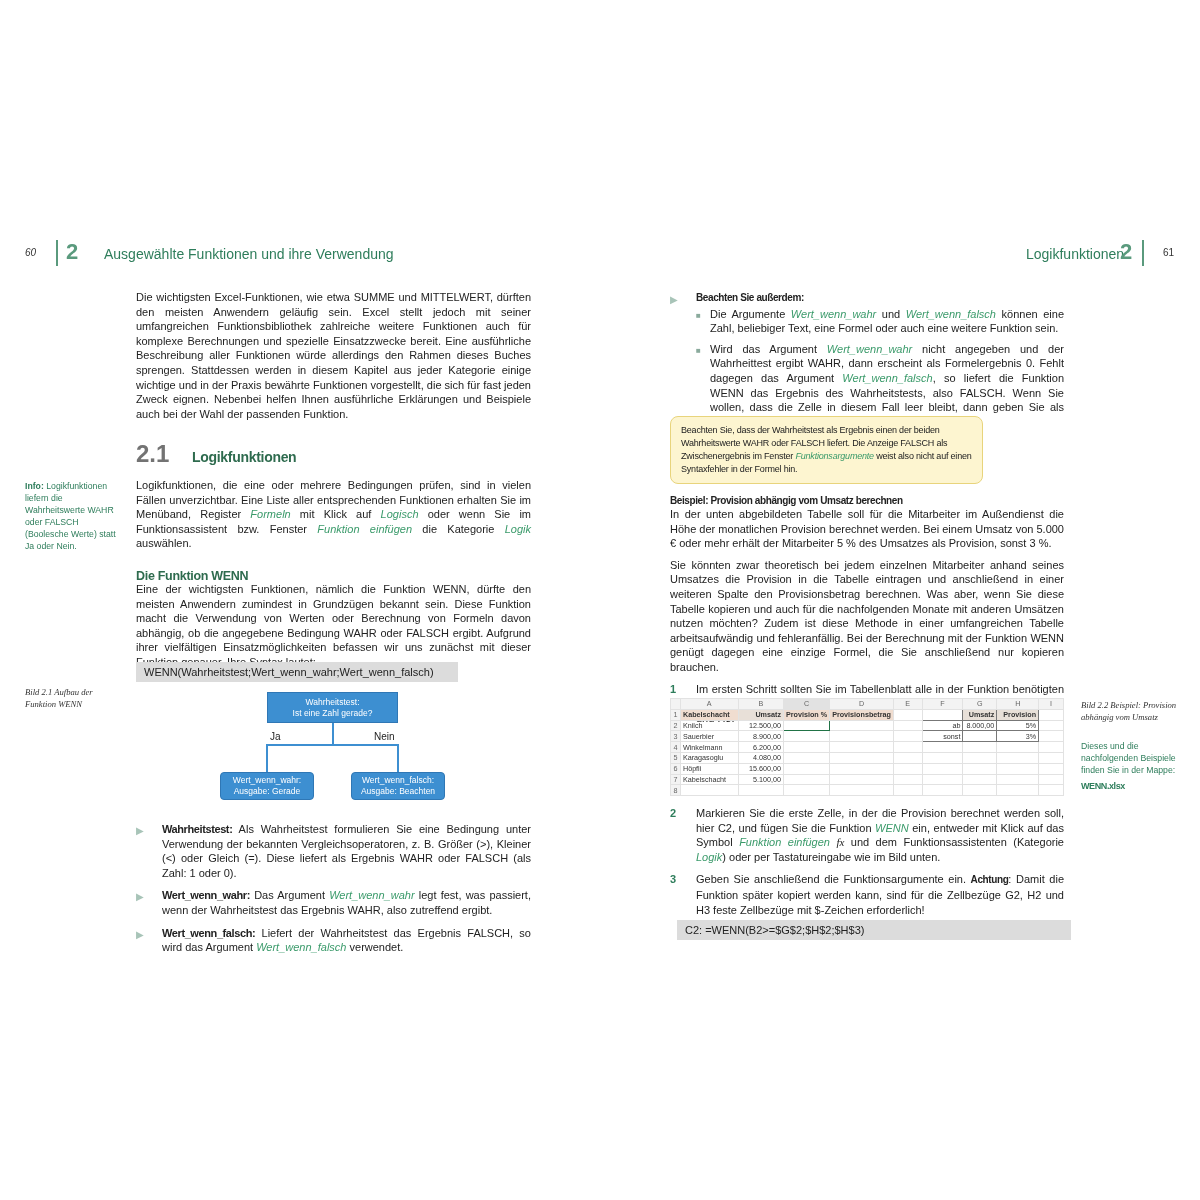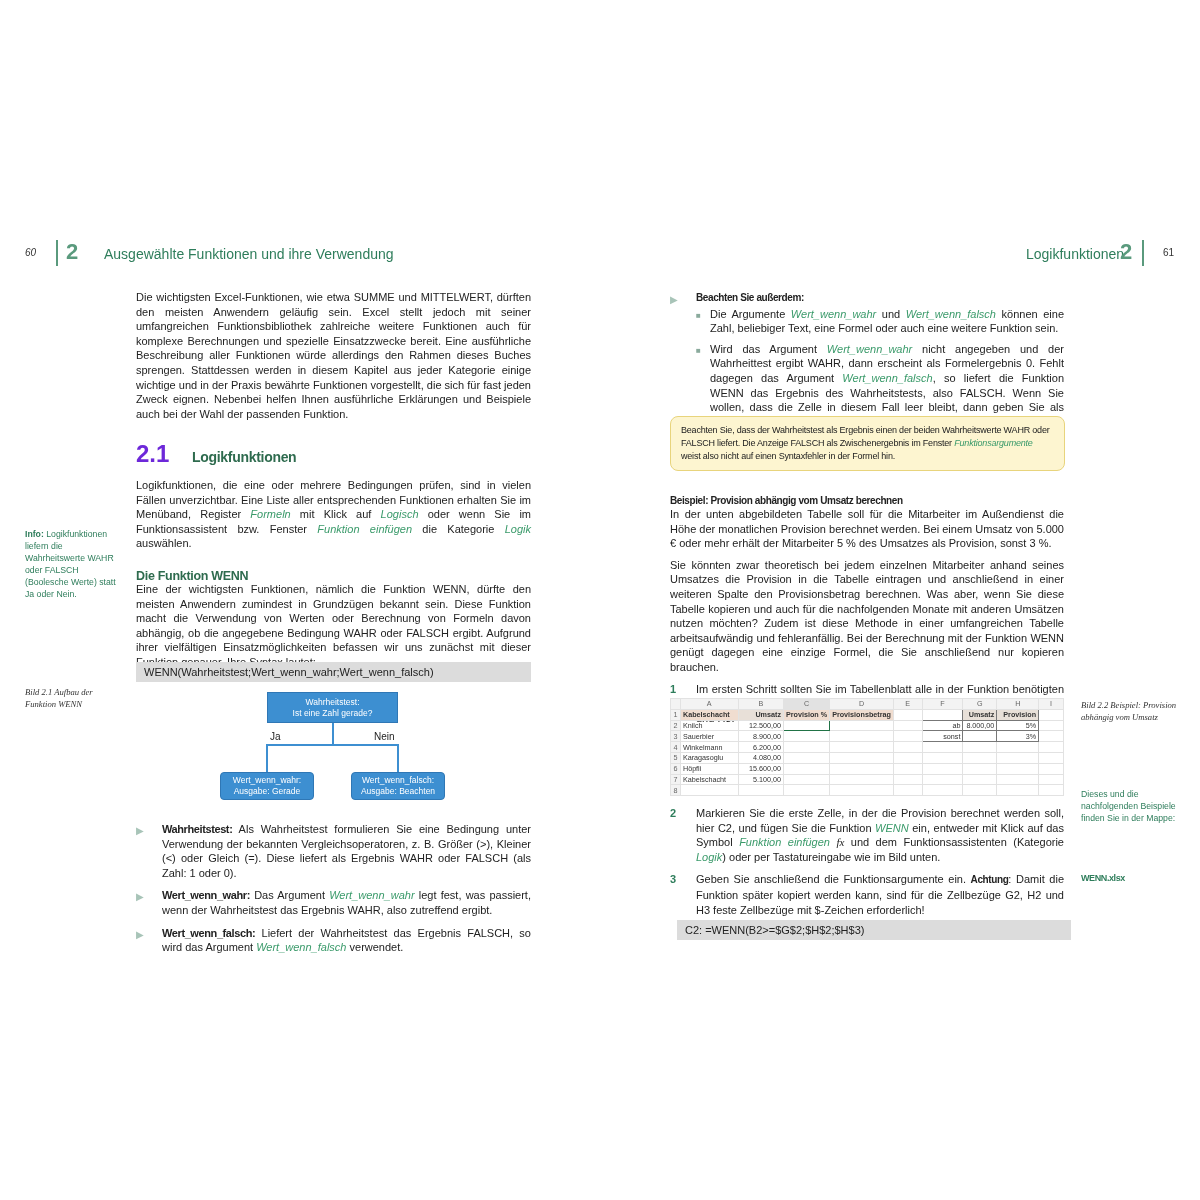--- a/index.html
+++ b/index.html
@@ -12,26 +12,26 @@
 
   
   .pagenum { font-size: 10px; color: #333; }
   .chapnum { font-size: 22px; font-weight: bold; color: #5a9a7d; }
   .vbar { width: 2px; height: 26px; background: #5a9a7d; }
   .runhead { font-size: 14px; color: #2e7d5b; }
 
   .body { font-size: 11px; line-height: 14.6px; text-align: justify; color: #222; }
   .body p { margin-bottom: 7px; }
 
-  .sec-num { font-size: 24px; font-weight: bold; color: #6d28d9; }
+  .sec-num { font-size: 24px; font-weight: bold; color: #737373; }
   .sec-title { font-size: 14px; font-weight: bold; color: #2e6b4e; letter-spacing: -0.3px; }
   .sub-title { font-size: 12.5px; font-weight: bold; color: #2e6b4e; letter-spacing: -0.3px; }
 
   .margin-note { font-size: 8.7px; line-height: 12px; color: #2e7d5b; }
-  .margin-note p { margin-bottom: 7px; margin-top: 48px; }
+  .margin-note p { margin-bottom: 7px; }
   .caption { font-family: "Liberation Serif", serif; font-style: italic; font-size: 8.6px; line-height: 12px; color: #333; }
 
   .codebox { background: #dcdcdc; font-size: 11px; padding: 4px 8px; color: #222; }
 
   .bullet-row { display: flex; margin-bottom: 8px; }
   .tri { width: 26px; flex-shrink: 0; color: #a8c4b8; font-size: 10px; padding-top: 2px; }
   .sq { width: 14px; flex-shrink: 0; color: #8aaa9c; font-size: 8px; padding-top: 2px; }
   .stepnum { width: 26px; flex-shrink: 0; color: #2e7d5b; font-weight: bold; }
 
   .notebox { background: #fdf5d0; border: 1.5px solid #e8d47c; border-radius: 8px; padding: 7px 10px;
@@ -79,21 +79,21 @@
     <p><span class="b">Info:</span><span> Logikfunktionen liefern die Wahrheitswerte WAHR oder FALSCH (Boolesche Werte) statt Ja oder Nein.</span></p>
   </div>
   <div class="abs caption" style="left:25px; top:686px; width:96px;">Bild 2.1 Aufbau der Funktion WENN</div>
 
   <div class="abs sub-title" style="left:136px; top:556px;margin-top:13px;">Die Funktion WENN</div>
 
   <div class="abs body" style="left:136px; top:582px; width:395px;">
     <p>Eine der wichtigsten Funktionen, nämlich die Funktion WENN, dürfte den meisten Anwendern zumindest in Grundzügen bekannt sein. Diese Funktion macht die Verwendung von Werten oder Berechnung von Formeln davon abhängig, ob die angegebene Bedingung WAHR oder FALSCH ergibt. Aufgrund ihrer vielfältigen Einsatzmöglichkeiten befassen wir uns zunächst mit dieser Funktion genauer. Ihre Syntax lautet:</p>
   </div>
 
-  <div class="abs codebox" style="left:136px; top:662px; width:395px;">WENN(Wahrheitstest;Wert_wenn_wahr;Wert_wenn_falsch)</div>
+  <div class="abs codebox" style="left:136px; top:662px; width:322px;">WENN(Wahrheitstest;Wert_wenn_wahr;Wert_wenn_falsch)</div>
 
   <div>
     <div class="dbox" style="left:267px; top:692px; width:131px; height:31px;">
       <span>Wahrheitstest:</span>
       <span>Ist eine Zahl gerade?</span>
     </div>
     <div class="dline" style="left:332px; top:723px; width:2px; height:22px;"></div>
     <div class="dline" style="left:266px; top:744px; width:133px; height:2px;"></div>
     <div class="dline" style="left:266px; top:744px; width:2px; height:29px;"></div>
     <div class="dline" style="left:397px; top:744px; width:2px; height:29px;"></div>
@@ -141,21 +141,21 @@
           <div style="flex:1;"><span>Die Argumente </span><span class="it">Wert_wenn_wahr</span><span> und </span><span class="it">Wert_wenn_falsch</span><span> können eine Zahl, beliebiger Text, eine Formel oder auch eine weitere Funktion sein.</span></div>
         </div>
         <div style="display:flex;">
           <span class="sq">■</span>
           <div style="flex:1;"><span>Wird das Argument </span><span class="it">Wert_wenn_wahr</span><span> nicht angegeben und der Wahrheittest ergibt WAHR, dann erscheint als Formelergebnis 0. Fehlt dagegen das Argument </span><span class="it">Wert_wenn_falsch</span><span>, so liefert die Funktion WENN das Ergebnis des Wahrheitstests, also FALSCH. Wenn Sie wollen, dass die Zelle in diesem Fall leer bleibt, dann geben Sie als Argument zwei Anführungszeichen "" ein.</span></div>
         </div>
       </div>
     </div>
   </div>
 
-  <div class="abs notebox" style="left:670px; top:416px; width:395px;">
+  <div class="abs notebox" style="left:670px; top:416px; width:313px;">
     <span>Beachten Sie, dass der Wahrheitstest als Ergebnis einen der beiden Wahrheitswerte WAHR oder FALSCH liefert. Die Anzeige FALSCH als Zwischenergebnis im Fenster </span><span class="it">Funktionsargumente</span><span> weist also nicht auf einen Syntaxfehler in der Formel hin.</span>
   </div>
 
   <div class="abs body" style="left:670px; top:494px; width:394px;">
     <div class="cond" style="font-size:10px; line-height:13px;">Beispiel: Provision abhängig vom Umsatz berechnen</div>
     <p>In der unten abgebildeten Tabelle soll für die Mitarbeiter im Außendienst die Höhe der monatlichen Provision berechnet werden. Bei einem Umsatz von 5.000 € oder mehr erhält der Mitarbeiter 5 % des Umsatzes als Provision, sonst 3 %.</p>
     <p>Sie könnten zwar theoretisch bei jedem einzelnen Mitarbeiter anhand seines Umsatzes die Provision in die Tabelle eintragen und anschließend in einer weiteren Spalte den Provisionsbetrag berechnen. Was aber, wenn Sie diese Tabelle kopieren und auch für die nachfolgenden Monate mit anderen Umsätzen nutzen möchten? Zudem ist diese Methode in einer umfangreichen Tabelle arbeitsaufwändig und fehleranfällig. Bei der Berechnung mit der Funktion WENN genügt dagegen eine einzige Formel, die Sie anschließend nur kopieren brauchen.</p>
     <div class="bullet-row">
       <span class="stepnum">1</span>
       <div>Im ersten Schritt sollten Sie im Tabellenblatt alle in der Funktion benötigten Werte jeweils in eine gesonderte Zelle eintragen, im Bild unten in G2, H2 und H3.</div>

